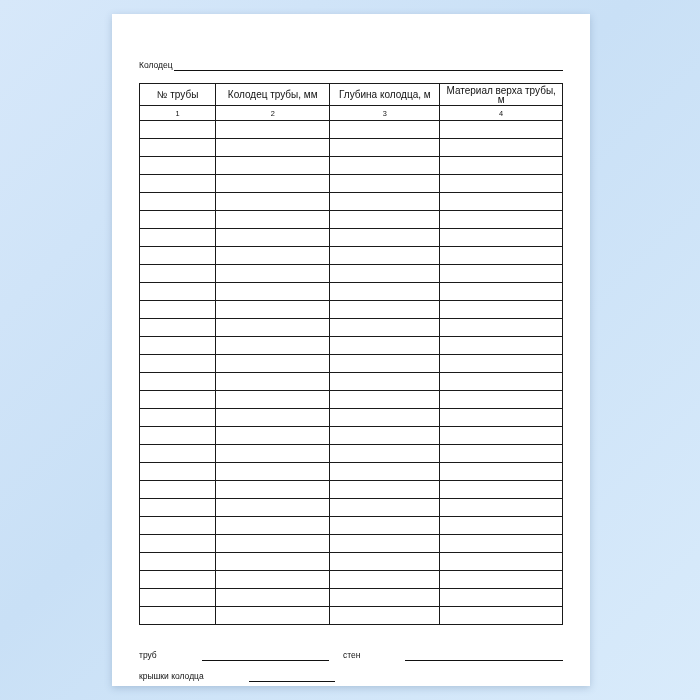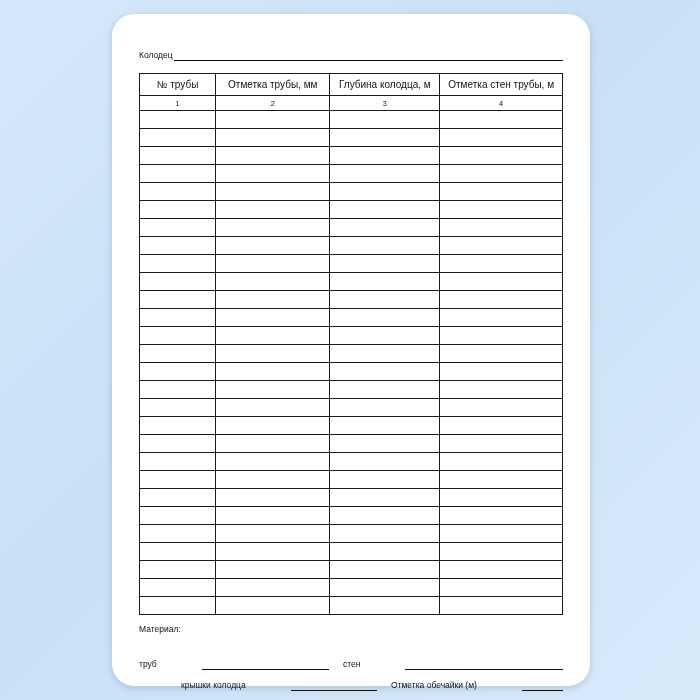--- a/index.html
+++ b/index.html
@@ -21,22 +21,21 @@
   }
   #page {
     position: absolute;
     left: 112px;
     top: 14px;
     width: 478px;
     height: 672px;
     background: #ffffff;
     box-shadow: 0 2px 7px rgba(60, 90, 130, 0.25);
     box-sizing: border-box;
-    padding: 36px 27px 0 27px;
-    border-radius: 22px;
+    padding: 46px 27px 0 27px;
   }
   .doc-line {
     display: flex;
     align-items: flex-end;
     font-size: 8.5px;
     color: #111;
     white-space: nowrap;
   }
   .doc-label {
     font-size: 8.5px;
@@ -97,21 +96,21 @@
   .foot-seg {
     display: flex;
     align-items: flex-end;
     gap: 44px;
   }
   .gap {
     width: 14px;
   }
   .seg-a { width: 190px; }
   .seg-b { flex: 1; margin-top: 16px; }
-  .seg-c { width: 196px; margin-left: 42px; }
+  .seg-c { width: 196px; }
   .seg-d { flex: 1; }
 </style>
 </head>
 <body>
 
 <div id="scene">
   <div id="page">
 
     <div id="title-row" class="doc-line">
       <span class="doc-label">Колодец</span>
@@ -121,23 +120,23 @@
     <table class="grid">
       <colgroup>
         <col class="c1">
           <col class="c2">
           <col class="c3">
           <col class="c4">
       </colgroup>
       <thead>
         <tr>
           <th>№ трубы</th>
-          <th>Отметка трубы, мм</th>
+          <th>Колодец трубы, мм</th>
           <th>Глубина колодца, м</th>
-          <th>Отметка стен трубы, м</th>
+          <th>Материал верха трубы, м</th>
         </tr>
       </thead>
       <tbody id="table-body">
         <tr>
           <td class="numrow">1</td>
           <td class="numrow">2</td>
           <td class="numrow">3</td>
           <td class="numrow">4</td>
         </tr>
       <tr>
@@ -305,41 +304,36 @@
           <tr>
             <td></td>
             <td></td>
             <td></td>
             <td></td>
           </tr>
         </tbody>
     </table>
 
     <div id="footer">
-      <div id="material-label">Материал:</div>
 
       <div class="foot-row">
         <div class="foot-seg seg-a">
           <span class="doc-label">труб</span>
           <span class="rule"></span>
         </div>
         <div class="gap"></div>
         <div class="foot-seg seg-b">
           <span class="doc-label">стен </span>
           <span class="rule"></span>
         </div>
       </div>
 
       <div class="foot-row">
         <div class="foot-seg seg-c">
           <span class="doc-label">крышки колодца</span>
           <span class="rule"></span>
         </div>
         <div class="gap"></div>
-        <div class="foot-seg seg-d">
-          <span class="doc-label">Отметка обечайки (м)</span>
-          <span class="rule"></span>
-        </div>
       </div>
     </div>
 
   </div>
 </div>
 
 </body></html>

